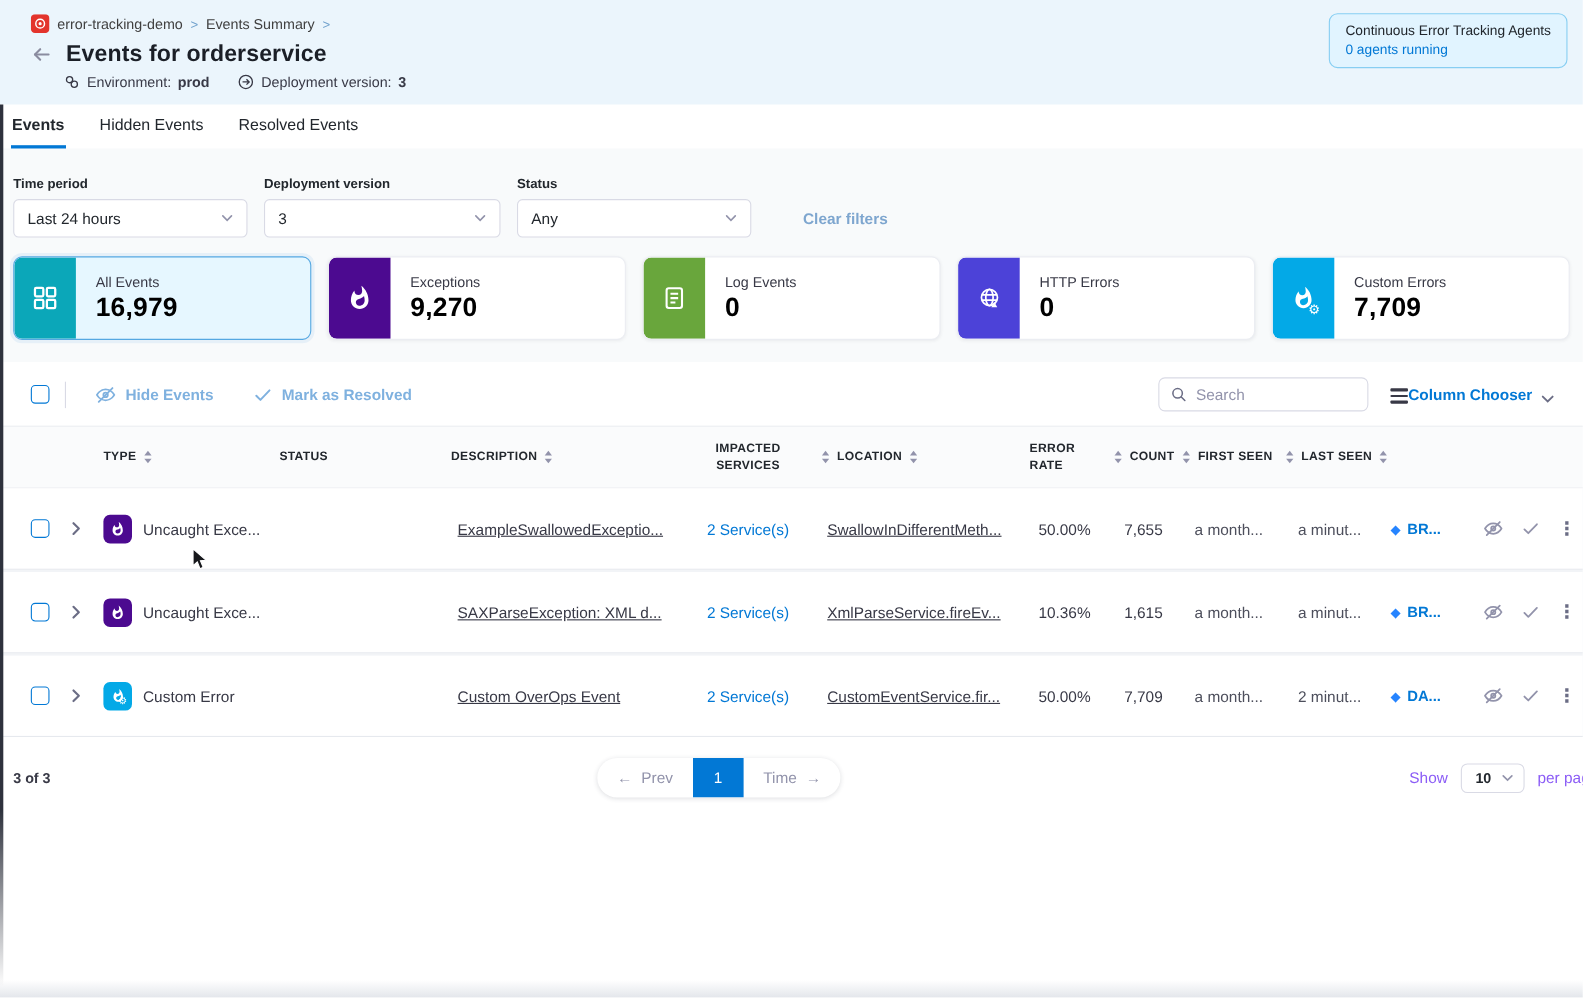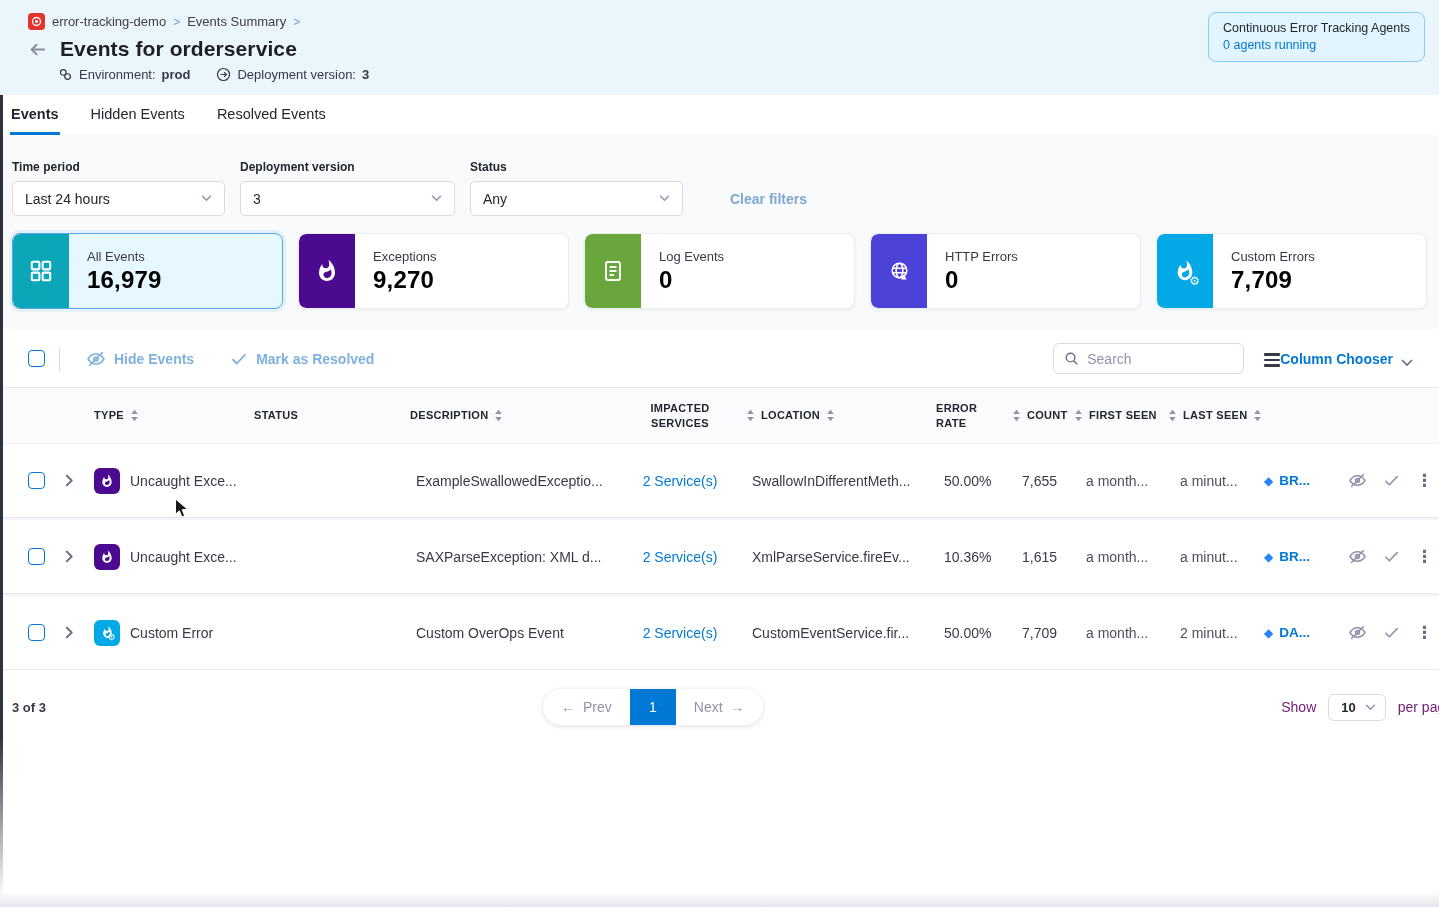--- a/index.html
+++ b/index.html
@@ -80,21 +80,21 @@
 
   
   .trow { display:grid; grid-template-columns:40px 34px 160px 156px 220px 116px 190px 76px 62px 94px 90px 84px 1fr;
     align-items:center; padding-left:12px; }
   .thead { height:56px; background:#FAFBFC; border-bottom:1px solid #EEF0F4; }
   .th { display:flex; align-items:center; gap:6px; font-size:11px; font-weight:700; color:#22272D; letter-spacing:.3px; cursor:pointer; }
   .th .th-label { white-space:nowrap; line-height:1.3; }
   .th.wrap .th-label { white-space:normal; width:48px; }
   .th.center { justify-content:center; text-align:center; }
   .th.center .th-label { white-space:normal; width:72px; }
-  .th-pad { padding-left:8px; } .pad14{padding-left:14px;} .pad16{padding-left:16px;} .pad18{padding-left:18px;} .pad20{padding-left:20px;}
+  .th-pad { padding-left:8px; } .pad14{padding-left:14px;text-decoration:underline;} .pad16{padding-left:16px;} .pad18{padding-left:18px;} .pad20{padding-left:20px;}
   .tbody { background:#F2F4F7; }
   .row { background:#fff; height:74px; border-bottom:1px solid #E6E9EE; margin-bottom:2px; cursor:default; }
   .cell-check { display:flex; padding-left:16px; }
   .cell-expand { display:flex; justify-content:center; }
   .cell-type { display:flex; align-items:center; gap:10px; padding-left:8px; font-size:14px; color:#383946; }
   .type-icon { width:26px; height:26px; border-radius:6px; display:flex; align-items:center; justify-content:center; flex:0 0 auto; }
   .cell-desc, .cell-loc { font-size:14px; color:#383946; white-space:nowrap; overflow:hidden; }
   .cell-impacted { text-align:center; font-size:14px; color:#0278D5; cursor:pointer; }
   .cell-num { font-size:14px; color:#383946; }
   .cell-seen { font-size:14px; color:#4D4F5C; }
@@ -106,21 +106,21 @@
   .kebab { font-size:17px; font-weight:700; color:#6B6D85; cursor:pointer; line-height:1; }
 
   
   .footer { position:relative; display:flex; align-items:center; margin-top:18px; padding:0 0 0 12px; height:38px; }
   .results-count { font-size:13px; font-weight:700; color:#383946; }
   .pagination { position:absolute; left:543px; top:1px; display:flex; align-items:center; height:36px;
     background:#fff; border-radius:18px; box-shadow:0 1px 5px rgba(40,41,61,.16); overflow:hidden; }
   .page-btn { display:flex; align-items:center; gap:8px; padding:0 18px; font-size:14px; color:#9293AB; height:100%; cursor:pointer; }
   .page-current { width:46px; height:100%; background:#0278D5; color:#fff; display:flex; align-items:center; justify-content:center; font-size:14px; cursor:pointer; }
   .footer-right { position:absolute; right:-14px; display:flex; align-items:center; gap:12px; }
-  .show-label, .per-page-label { font-size:14px; color:#701a75; white-space:nowrap; }
+  .show-label, .per-page-label { font-size:14px; color:#8b5cf6; white-space:nowrap; }
   .page-size-select { display:flex; align-items:center; gap:9px; border:1px solid #D9DAE5; border-radius:6px;
     padding:5px 9px 5px 12px; font-size:13px; font-weight:600; color:#22272D; background:#fff; cursor:pointer; }
 
   .bottom-fade { position:absolute; left:0; right:0; bottom:0; height:16px;
     background:linear-gradient(to bottom, rgba(226,229,234,0), #E3E6EB); }
 
   .cursor-overlay { position:absolute; left:174px; top:498px; z-index:50; pointer-events:none; }
   svg { flex:0 0 auto; }
 </style>
 </head>
@@ -565,21 +565,21 @@
 
   <div class="footer">
     <span class="results-count">3 of 3</span>
     <div class="pagination">
       <span class="page-btn">
         <span>←</span>
         <span>Prev</span>
       </span>
       <span class="page-current">1</span>
       <span class="page-btn">
-        <span>Next</span>
+        <span>Time</span>
         <span>→</span>
       </span>
     </div>
     <div class="footer-right">
       <span class="show-label">Show</span>
       <span class="page-size-select">
         <span>10</span>
         <svg width="11" height="7" viewBox="0 0 12 8" fill="none" stroke="#9293AB" stroke-width="1.7" stroke-linecap="round">
             <path d="M1.5 1.5 6 6l4.5-4.5"></path>
           </svg>

